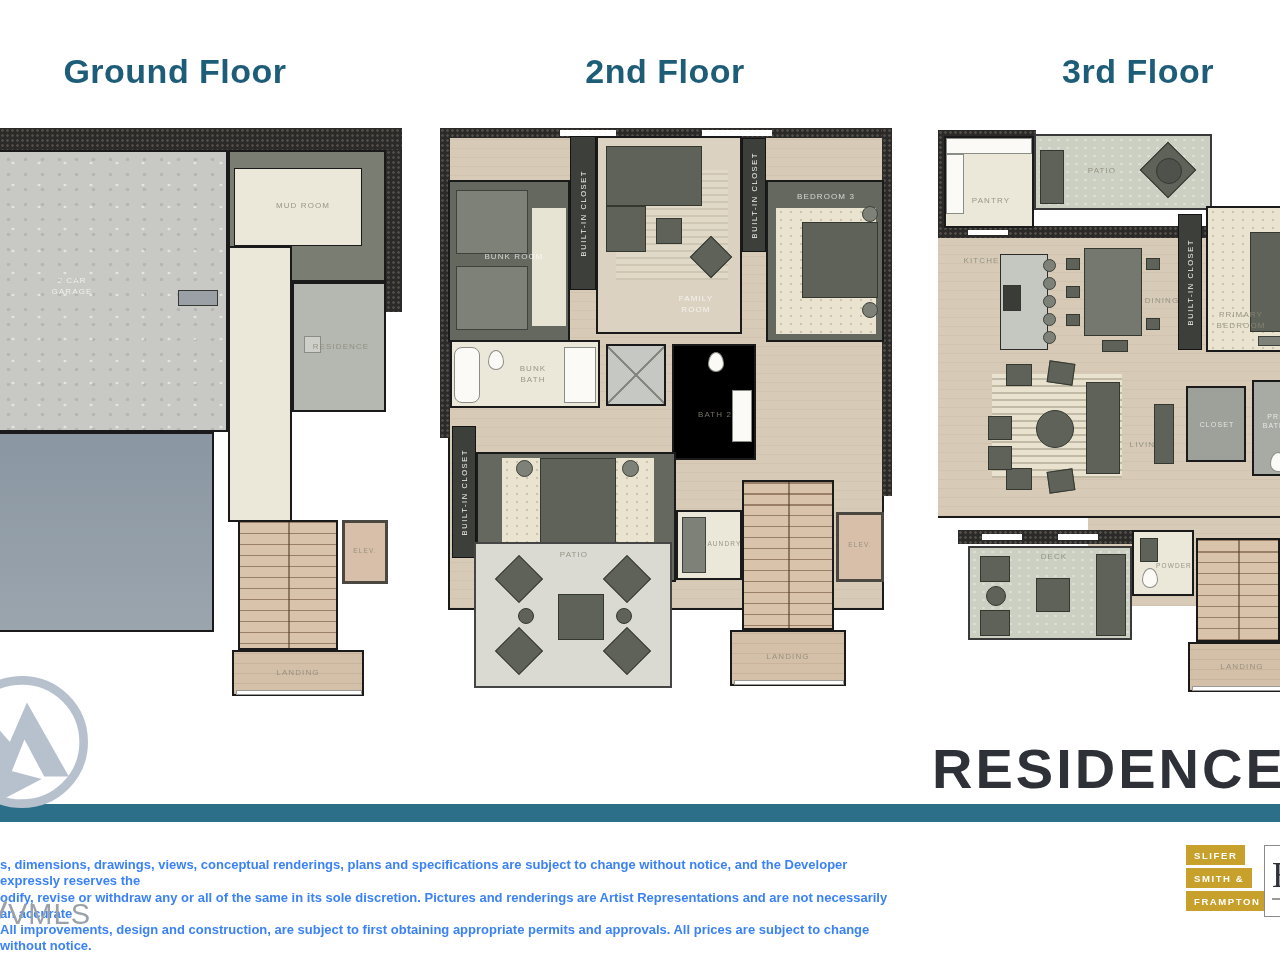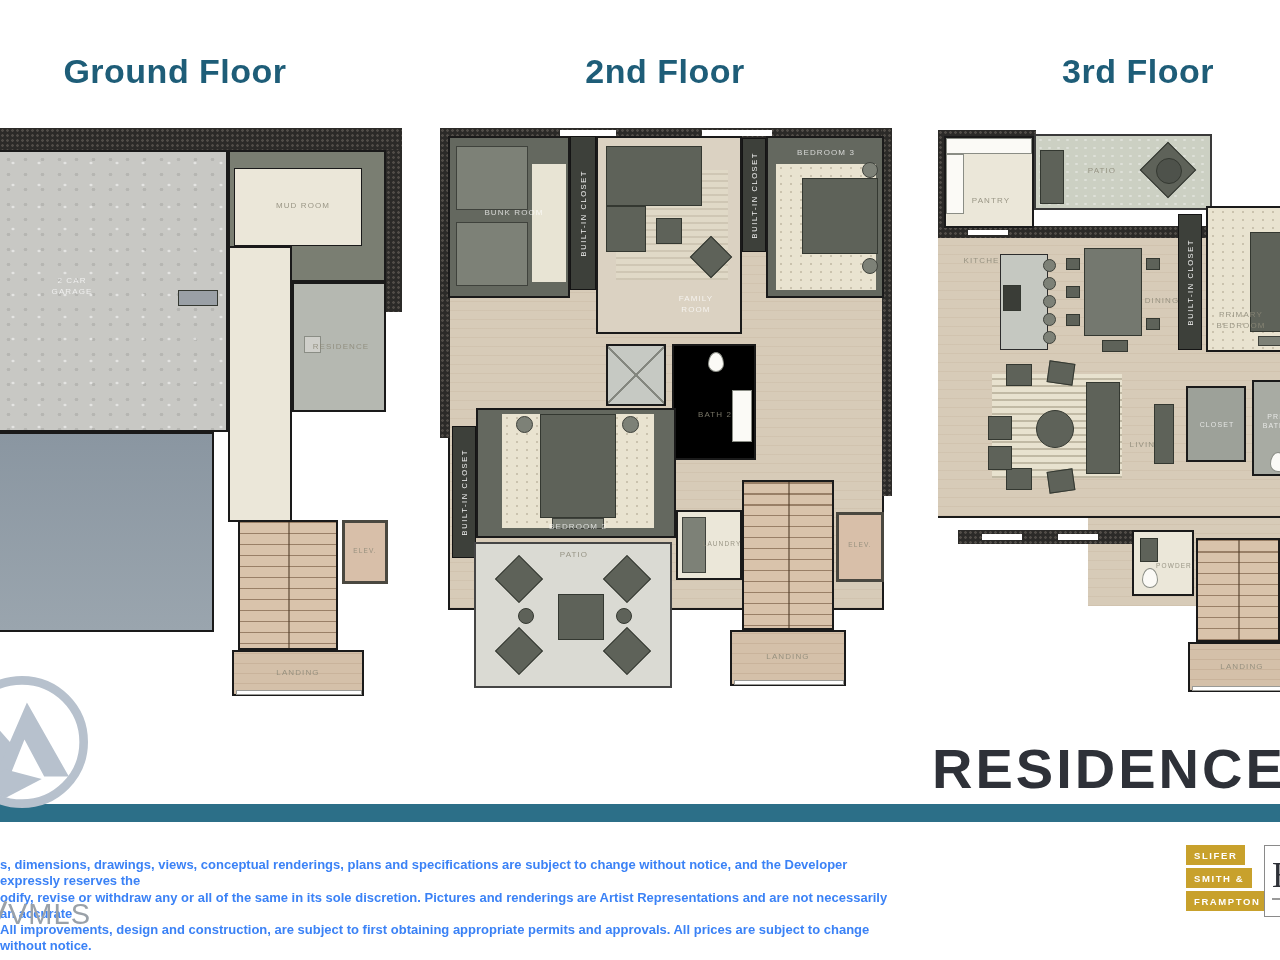--- a/index.html
+++ b/index.html
@@ -18,21 +18,21 @@
         background-size:26px 22px,17px 15px;}
   .slate{background:linear-gradient(180deg,#8a96a1,#9aa5ae);}
   .cream{background:#ebe7d9;}
   .tanfloor{background:#d7cbb8;
         background-image:repeating-linear-gradient(0deg,rgba(130,95,60,.07) 0 1px,transparent 1px 9px);}
   .wood{background:#d4c0a9;
         background-image:repeating-linear-gradient(0deg,rgba(120,85,55,.12) 0 1px,transparent 1px 10px);}
   .stairs{background:#d9c3ab;
         background-image:repeating-linear-gradient(180deg,rgba(90,60,35,.5) 0 1.5px,transparent 1.5px 11px);}
   .stairs::after{content:"";position:absolute;left:50%;top:0;bottom:0;width:2px;background:rgba(80,60,40,.55);}
-  .darkfloor{background:#64685f;}
+  .darkfloor{background:#64685f;margin-top:44px;}
   .grayfloor{background:#b5b8b1;}
   .sage{background:#ccd0c3;
         background-image:radial-gradient(rgba(255,255,255,.35) 1px,transparent 1.6px);background-size:9px 8px;}
   .carpet{background:#e9e3d0;
         background-image:radial-gradient(rgba(130,120,95,.3) 1px,transparent 1.3px);background-size:10px 8px;}
   .rug{position:absolute;background:#e8e2cf;
         background-image:repeating-linear-gradient(0deg,rgba(120,110,85,.35) 0 2px,transparent 2px 7px);}
   .lbl{position:absolute;font-size:8px;letter-spacing:1.1px;text-align:center;line-height:1.35;pointer-events:none;}
   .lbl-light{color:rgba(255,255,255,.72);}
   .lbl-faint{color:rgba(140,136,120,.85);}
@@ -124,20 +124,26 @@
 
   <div class="room darkfloor" style="left:326px;top:8px;width:118px;height:162px">
     <div class="carpet abs" style="left:8px;top:26px;width:100px;height:126px"></div>
     <div class="furn" style="left:34px;top:40px;width:76px;height:76px"></div>
     <div class="furn-light round" style="left:94px;top:24px;width:16px;height:16px"></div>
     <div class="furn-light round" style="left:94px;top:120px;width:16px;height:16px"></div>
     <div class="lbl lbl-light" style="left:10px;top:10px;width:96px">BEDROOM 3</div>
   </div>
 
 
+  <div class="room cream" style="left:10px;top:212px;width:150px;height:68px">
+    <div class="fixture" style="left:2px;top:5px;width:26px;height:56px;border-radius:8px"></div>
+    <div class="fixture toilet" style="left:36px;top:8px;width:16px;height:20px"></div>
+    <div class="fixture" style="left:112px;top:5px;width:32px;height:56px"></div>
+    <div class="lbl lbl-faint" style="left:60px;top:22px;width:42px">BUNK BATH</div>
+  </div>
 
   <div class="room shower-x" style="left:166px;top:216px;width:60px;height:62px;background-color:#c6c9c3"></div>
 
   <div class="room" style="left:232px;top:216px;width:84px;height:116px;background:#000000">
     <div class="fixture toilet" style="left:34px;top:6px;width:16px;height:20px"></div>
     <div class="fixture" style="left:58px;top:44px;width:20px;height:52px"></div>
     <div class="lbl lbl-faint" style="left:14px;top:64px;width:54px">BATH 2</div>
   </div>
 
   <div class="room darkfloor" style="left:36px;top:280px;width:200px;height:130px">
@@ -245,20 +251,28 @@
   <div class="furn" style="left:216px;top:274px;width:20px;height:60px"></div>
 
   <div class="room" style="left:248px;top:256px;width:60px;height:76px;background:#9da199">
     <div class="lbl lbl-light" style="left:4px;top:32px;width:50px;font-size:7px">CLOSET</div>
   </div>
   <div class="room" style="left:314px;top:250px;width:66px;height:96px;background:#a8aba3">
     <div class="lbl lbl-light" style="left:4px;top:30px;width:58px;font-size:7px">PRIMARY BATHROOM</div>
     <div class="fixture toilet" style="left:16px;top:70px;width:16px;height:20px"></div>
   </div>
 
+  <div class="room sage" style="left:30px;top:416px;width:164px;height:94px;border-color:#3a3a3a">
+    <div class="furn" style="left:10px;top:8px;width:30px;height:26px"></div>
+    <div class="furn" style="left:10px;top:62px;width:30px;height:26px"></div>
+    <div class="furn round" style="left:16px;top:38px;width:20px;height:20px"></div>
+    <div class="furn" style="left:66px;top:30px;width:34px;height:34px"></div>
+    <div class="furn" style="left:126px;top:6px;width:30px;height:82px"></div>
+    <div class="lbl lbl-faint" style="left:64px;top:4px;width:40px">DECK</div>
+  </div>
 
   <div class="room cream" style="left:194px;top:400px;width:62px;height:66px">
     <div class="furn" style="left:6px;top:6px;width:18px;height:24px"></div>
     <div class="fixture toilet" style="left:8px;top:36px;width:16px;height:20px"></div>
     <div class="lbl lbl-faint" style="left:20px;top:30px;width:40px;font-size:6.5px">POWDER</div>
   </div>
 
   <div class="room stairs" style="left:258px;top:408px;width:84px;height:104px"></div>
   <div class="room wood" style="left:250px;top:512px;width:108px;height:50px">
     <div class="lbl lbl-faint" style="left:6px;top:18px;width:92px">LANDING</div>

